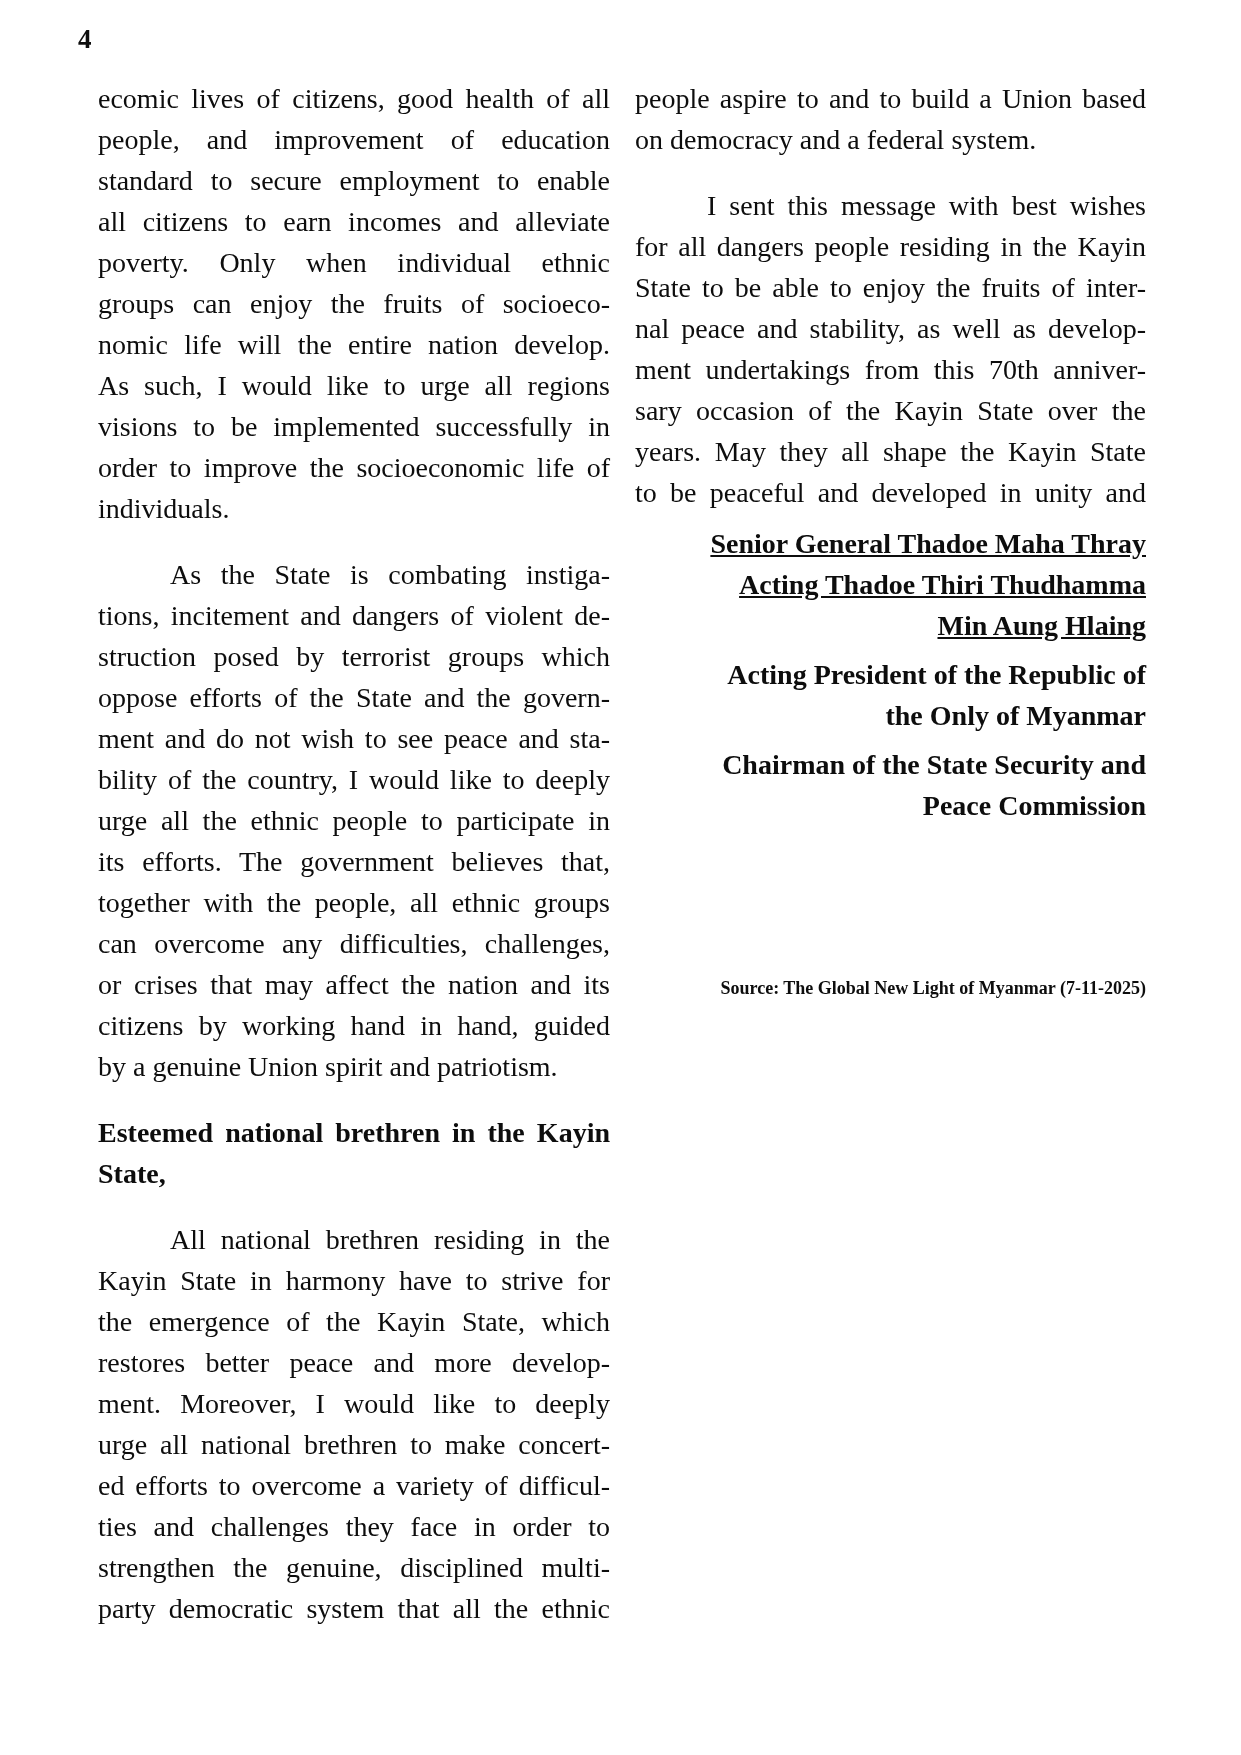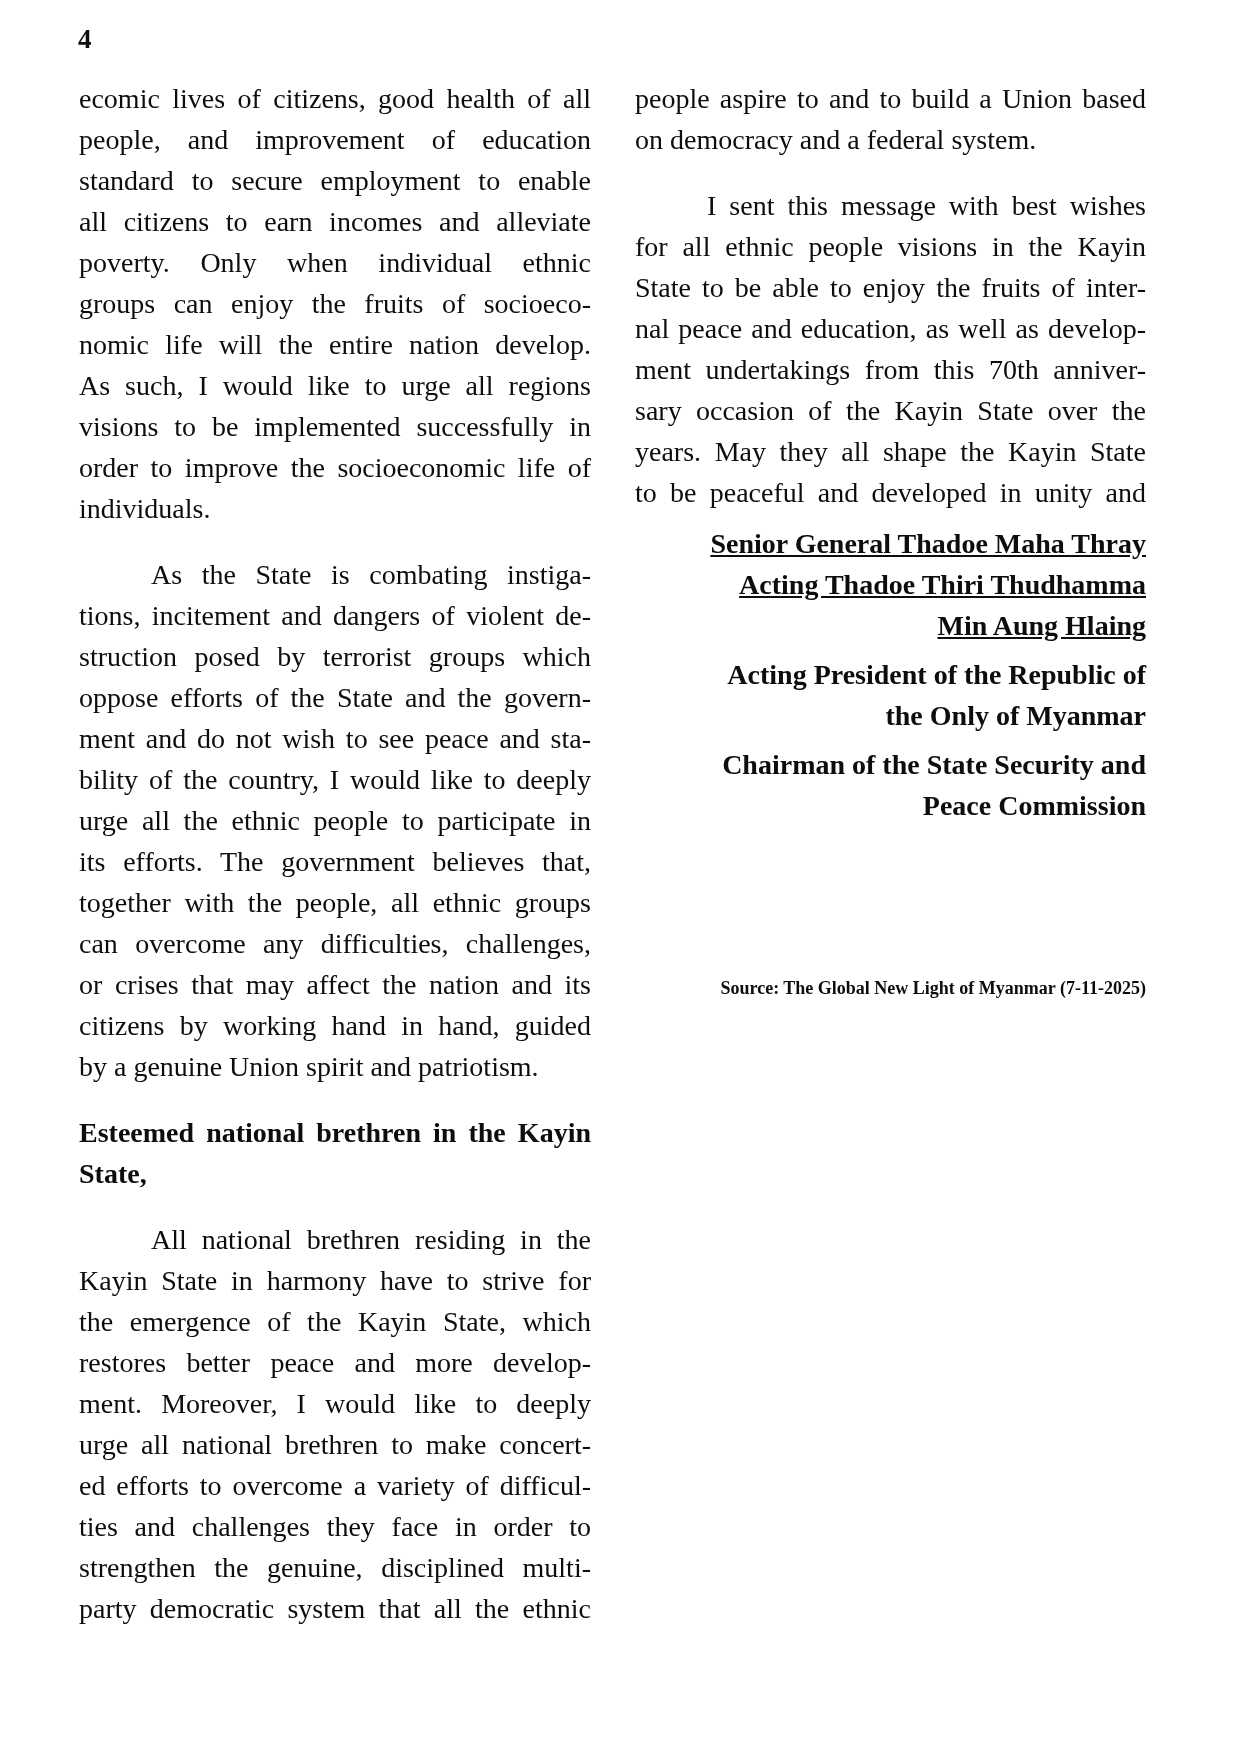--- a/index.html
+++ b/index.html
@@ -13,21 +13,21 @@
     overflow:hidden;
   }
   .page-number{
     position:absolute;
     left:78px;
     top:24px;
     font-size:27px;
     font-weight:bold;
   }
   .col{position:absolute;top:78px;}
-  .col-left{left:79px;width:512px;}
+  .col-left{left:98px;width:512px;}
   .col-right{left:635px;width:511px;}
   .block{margin:0 0 25px 0;}
   .line{
     font-size:28px;
     line-height:41px;
     height:41px;
     white-space:nowrap;
     text-align:justify;
     text-align-last:justify;
   }
@@ -105,23 +105,23 @@
         <div class="line">party democratic system that all the ethnic</div>
       </div>
     </div>
   <div class="col col-right" id="col-right">
       <div class="block body">
         <div class="line">people aspire to and to build a Union based</div>
         <div class="line last">on democracy and a federal system.</div>
       </div>
       <div class="block body">
         <div class="line indent">I sent this message with best wishes</div>
-        <div class="line">for all ethnic people visions in the Kayin</div>
+        <div class="line">for all dangers people residing in the Kayin</div>
         <div class="line">State to be able to enjoy the fruits of inter-</div>
-        <div class="line">nal peace and education, as well as develop-</div>
+        <div class="line">nal peace and stability, as well as develop-</div>
         <div class="line">ment undertakings from this 70th anniver-</div>
         <div class="line">sary occasion of the Kayin State over the</div>
         <div class="line">years. May they all shape the Kayin State</div>
         <div class="line">to be peaceful and developed in unity and</div>
       </div>
       <div class="block signature sig-first">
         <div class="line">Senior General Thadoe Maha Thray</div>
         <div class="line">Acting Thadoe Thiri Thudhamma</div>
         <div class="line last">Min Aung Hlaing</div>
       </div>

